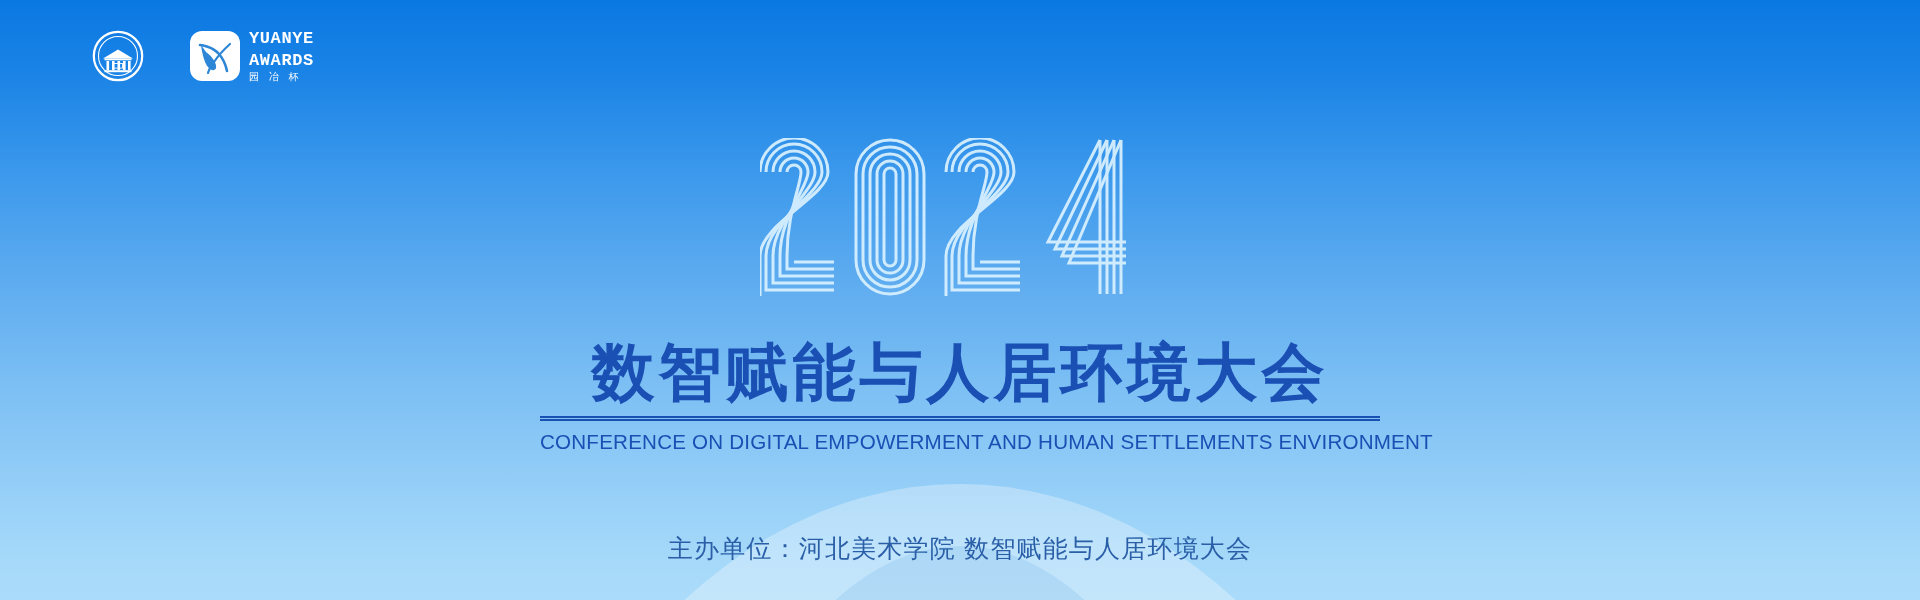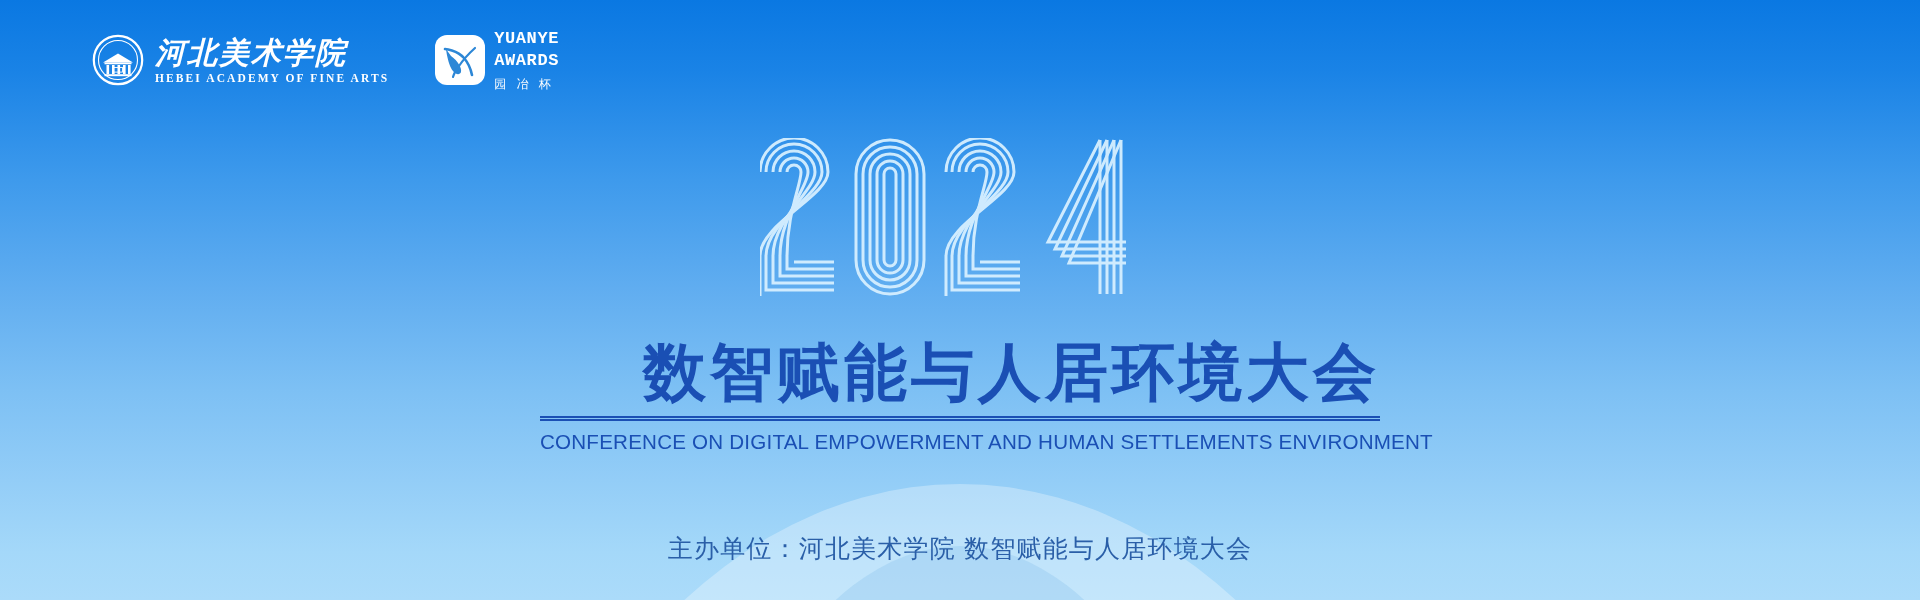--- a/index.html
+++ b/index.html
@@ -72,43 +72,43 @@
   .yy-text{ display:flex; flex-direction:column; line-height:1; }
   .yy-l1,.yy-l2{
     font-family:Liberation Mono, monospace;
     font-weight:700;
     font-size:17px;
     letter-spacing:.6px;
     color:#ffffff;
   }
   .yy-l2{ margin-top:5px; }
   .yy-cn{
-    margin-top:9px;
-    font-size:12px;
+    margin-top:3px;
+    font-size:10px;
     color:#ffffff;
     letter-spacing:3.5px;
     white-space:nowrap;
   }
 
   
   .year{
     position:absolute;
     left:50%; top:138px;
     margin-left:-200px;
     width:400px; height:158px;
   }
   .year svg{ display:block; width:400px; height:158px; }
 
   
   .title-block{
     position:absolute;
     left:50%; top:340px;
     transform:translateX(-50%);
     width:840px;
-    text-align:right;
+    text-align:center;
   }
   .title-cn{
     font-family:"Liberation Sans", sans-serif;
     font-weight:700;
     font-size:63px;
     line-height:1.02;
     letter-spacing:4px;
     color:#1a4fb4;
     white-space:nowrap;
   }
@@ -162,28 +162,20 @@
           <rect x="12.5" y="28.5" width="27" height="1.8" fill="#ffffff"></rect>
           <rect x="14.5" y="31" width="2.6" height="9" fill="#ffffff"></rect>
           <rect x="20" y="31" width="2.6" height="9" fill="#ffffff"></rect>
           <rect x="25.5" y="31" width="2.6" height="9" fill="#ffffff"></rect>
           <rect x="31" y="31" width="2.6" height="9" fill="#ffffff"></rect>
           <rect x="36" y="31" width="2.6" height="9" fill="#ffffff"></rect>
           <rect x="12.5" y="40.2" width="27" height="2" fill="#ffffff"></rect>
           <rect x="21.5" y="33.5" width="9" height="4.6" fill="none" stroke="#ffffff" stroke-width="0.9"></rect>
         </svg>
       </span>
-      <span class="hafa-text">
-        <span class="hafa-cn">
-          <svg viewBox="0 0 214 34" width="214" height="34" xmlns="http://www.w3.org/2000/svg">
-            <text x="0" y="27" font-family="'Liberation Serif', serif" font-style="italic" font-weight="700" font-size="30" letter-spacing="2" fill="#ffffff">河北美术学院</text>
-          </svg>
-        </span>
-        <span class="hafa-en">HEBEI ACADEMY OF FINE ARTS</span>
-      </span>
     </div>
 
     <div class="logo-yuanye">
       <span class="yy-mark">
         <svg viewBox="0 0 50 50" xmlns="http://www.w3.org/2000/svg">
           <path d="M10 14 C10 14 22 15 29 23 C35 30 37 40 37 40" fill="none" stroke="#2d87d6" stroke-width="2.6" stroke-linecap="round"></path>
           <path d="M11 14 C11 14 13 30 18 36 C21 40 25 40 26 37 C27 33 23 26 16 21" fill="#2d87d6"></path>
           <path d="M40 13 C40 13 30 22 24 31 C19 38 18 42 18 42" fill="none" stroke="#2d87d6" stroke-width="2.2" stroke-linecap="round"></path>
         </svg>
       </span>

